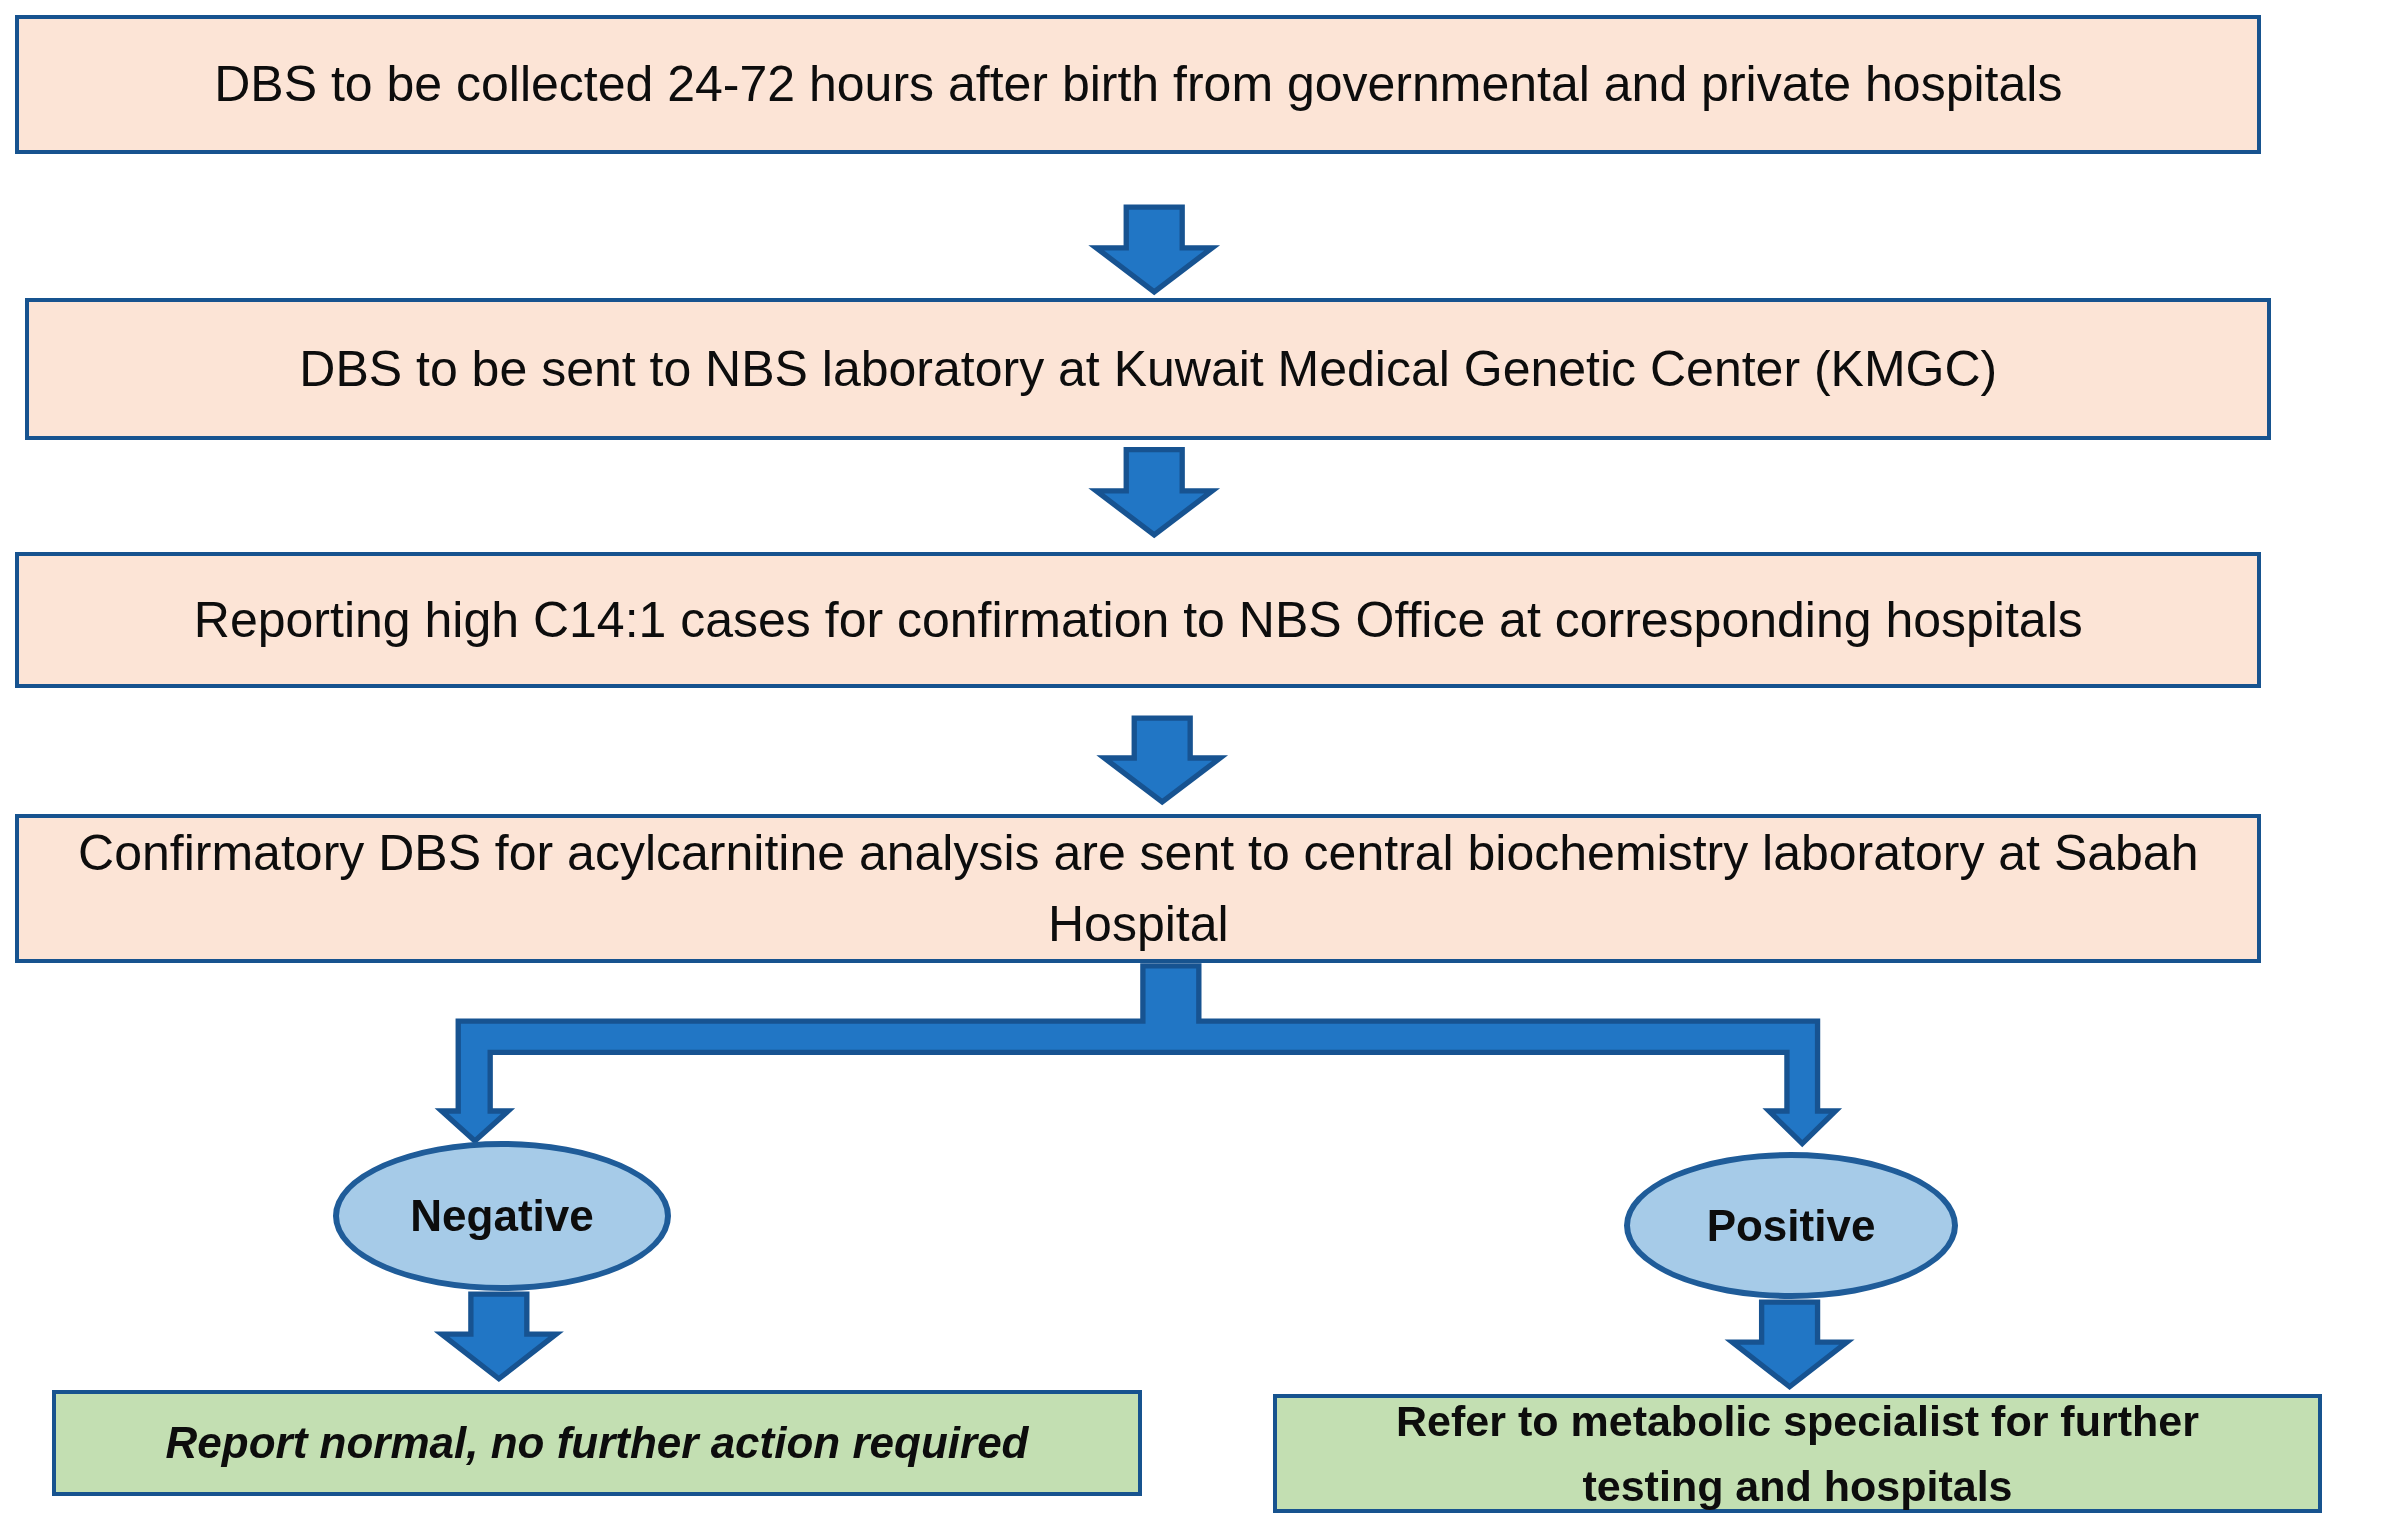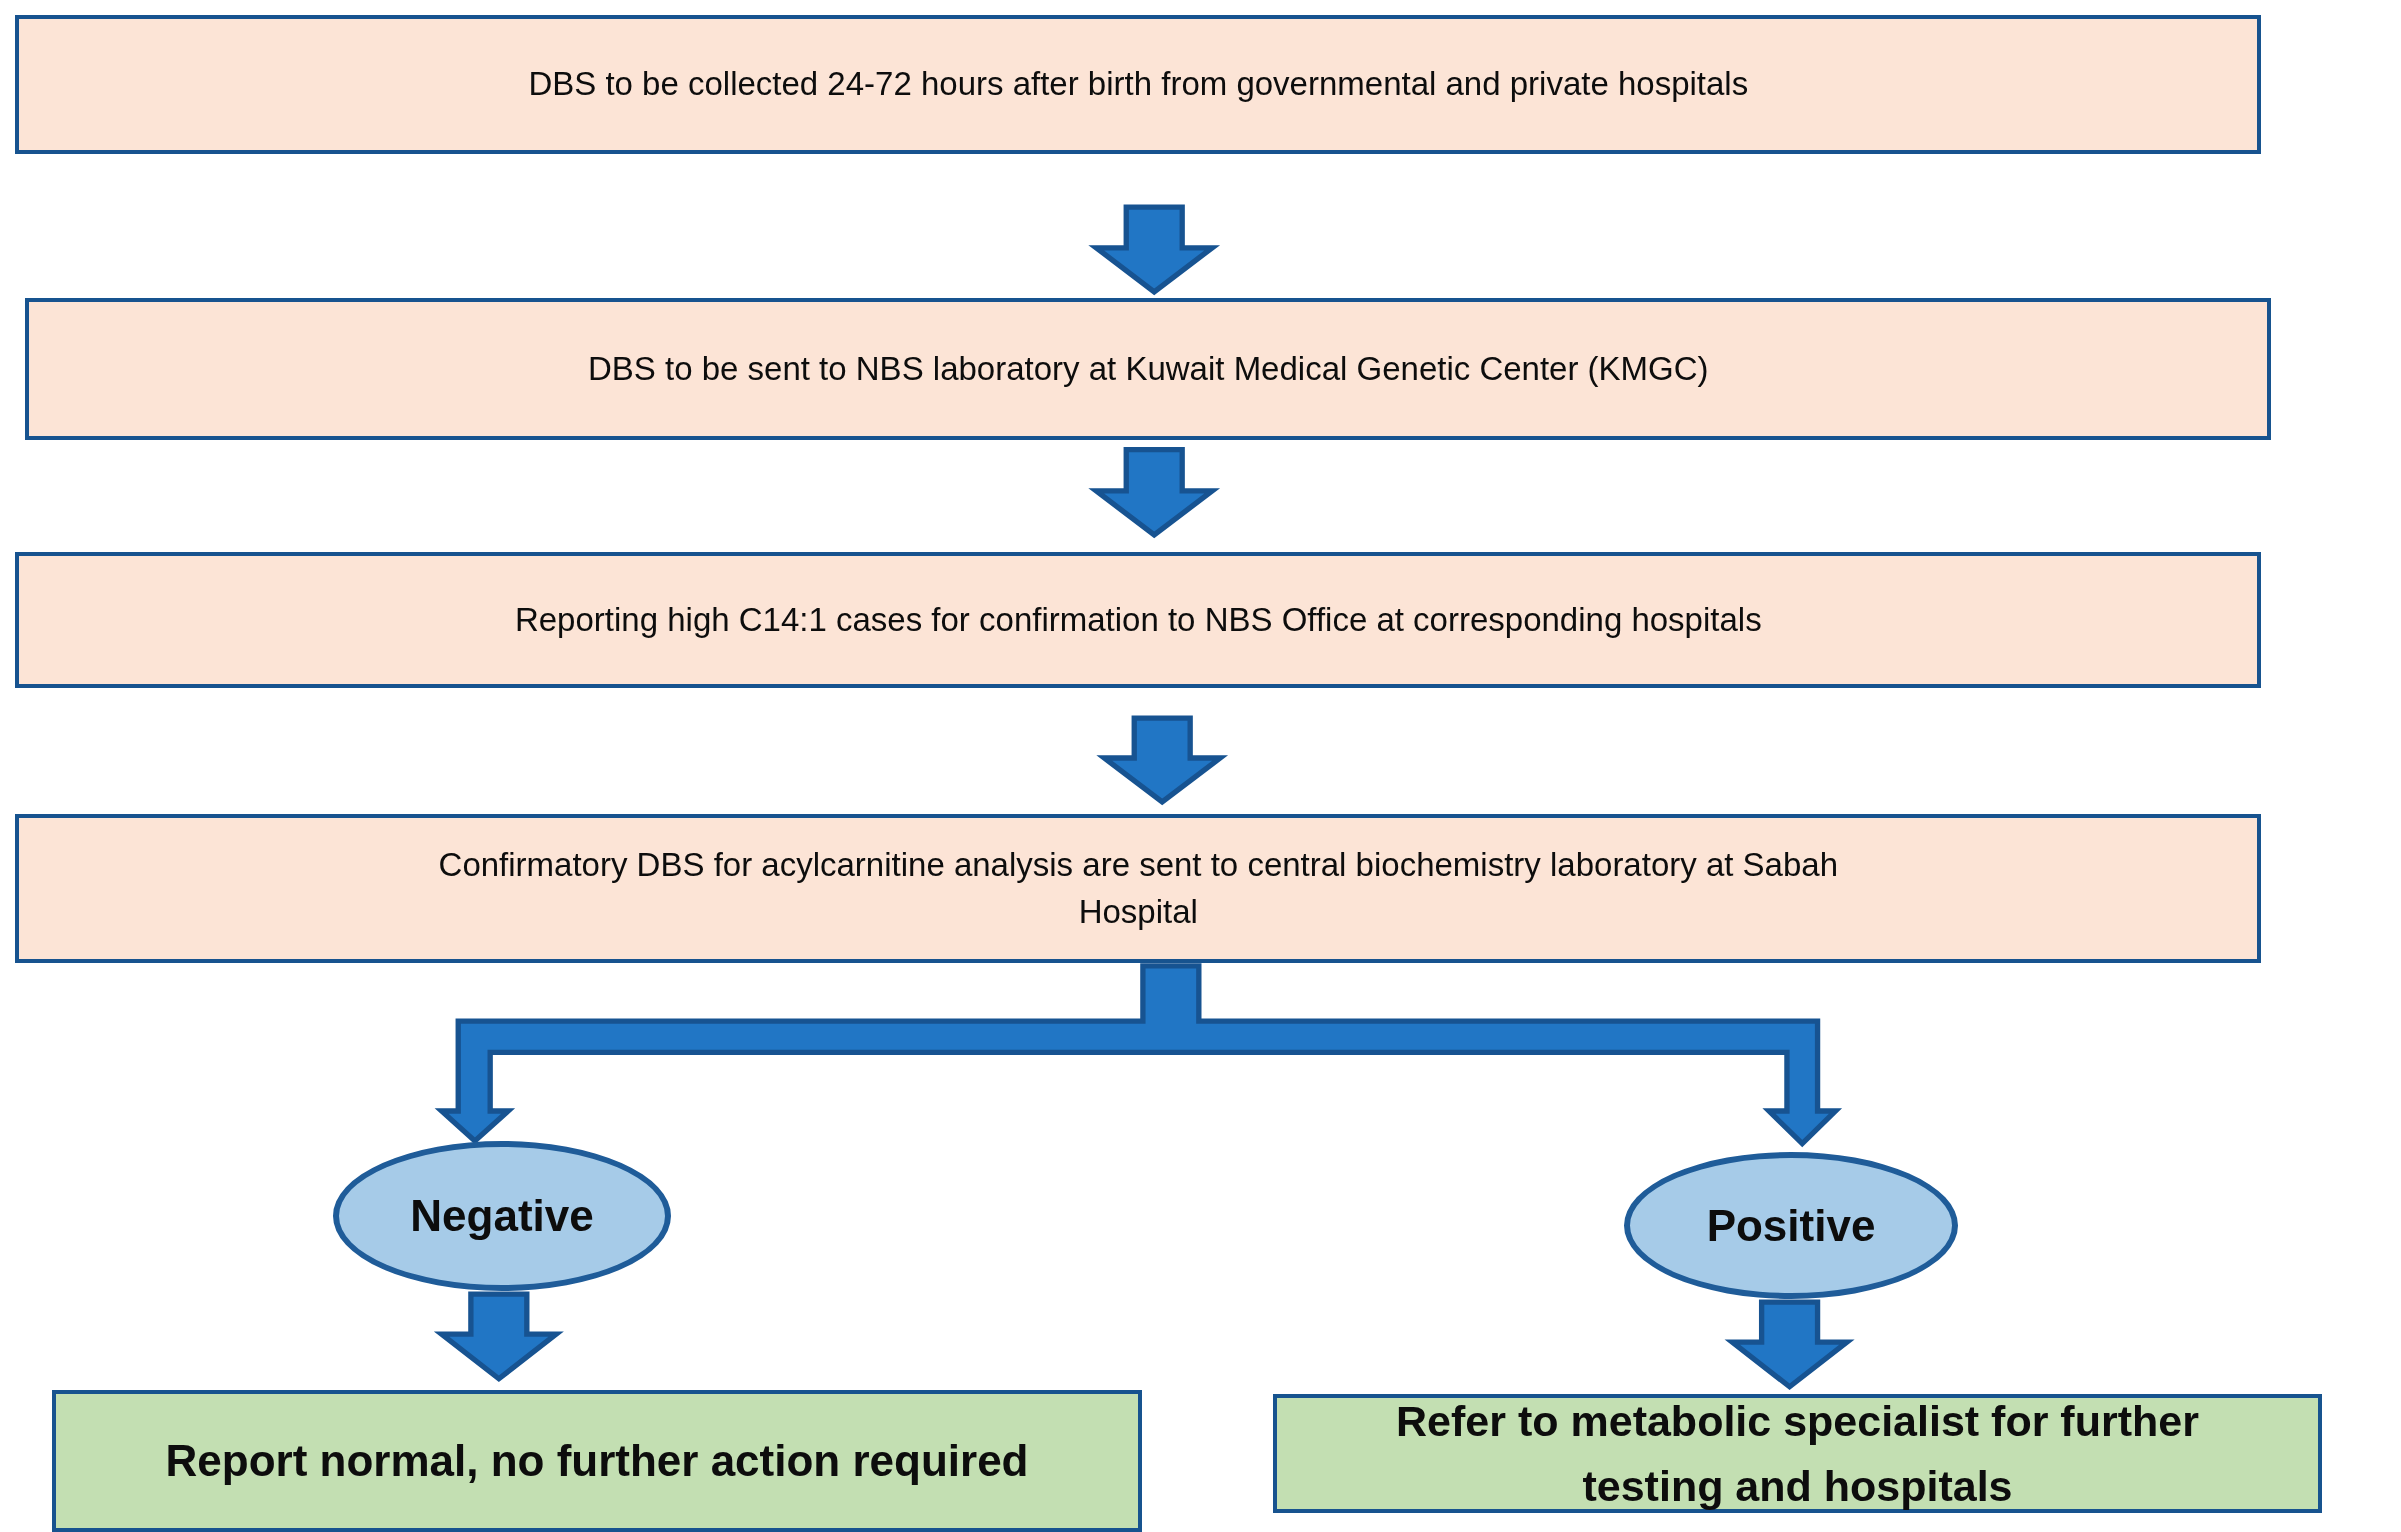--- a/index.html
+++ b/index.html
@@ -37,21 +37,21 @@
   .step-box{
     position:absolute;
     box-sizing:border-box;
     background:var(--step-fill);
     border:4px solid var(--step-border);
     display:flex;
     flex-direction:column;
     align-items:center;
     justify-content:center;
     text-align:center;
-    font-size:33px;
+    font-size:50px;
     font-weight:400;
     line-height:1.42;
     padding:0 20px;
   }
   .decision-ellipse{
     position:absolute;
     box-sizing:border-box;
     background:var(--decision-fill);
     border:6.7px solid var(--decision-border);
     border-radius:50%;
@@ -116,21 +116,21 @@
   </div>
 
   <div class="decision-ellipse" style="left:333px;top:1141px;width:338px;height:150px;">
     <span>Negative</span>
   </div>
 
   <div class="decision-ellipse" style="left:1624px;top:1152px;width:334px;height:147px;">
     <span>Positive</span>
   </div>
 
-  <div id="outcome-negative" class="outcome-box" style="left:52px;top:1390px;width:1090px;height:142px;">
+  <div id="outcome-negative" class="outcome-box" style="left:52px;top:1390px;width:1090px;height:106px;font-style:italic;">
     <span class="line">Report normal, no further action required</span>
   </div>
 
   <div id="outcome-positive" class="outcome-box" style="left:1273px;top:1394px;width:1049px;height:119px;">
     <span class="line">Refer to metabolic specialist for further</span>
     <span class="line">testing and hospitals</span>
   </div>
 
 </div>
 

